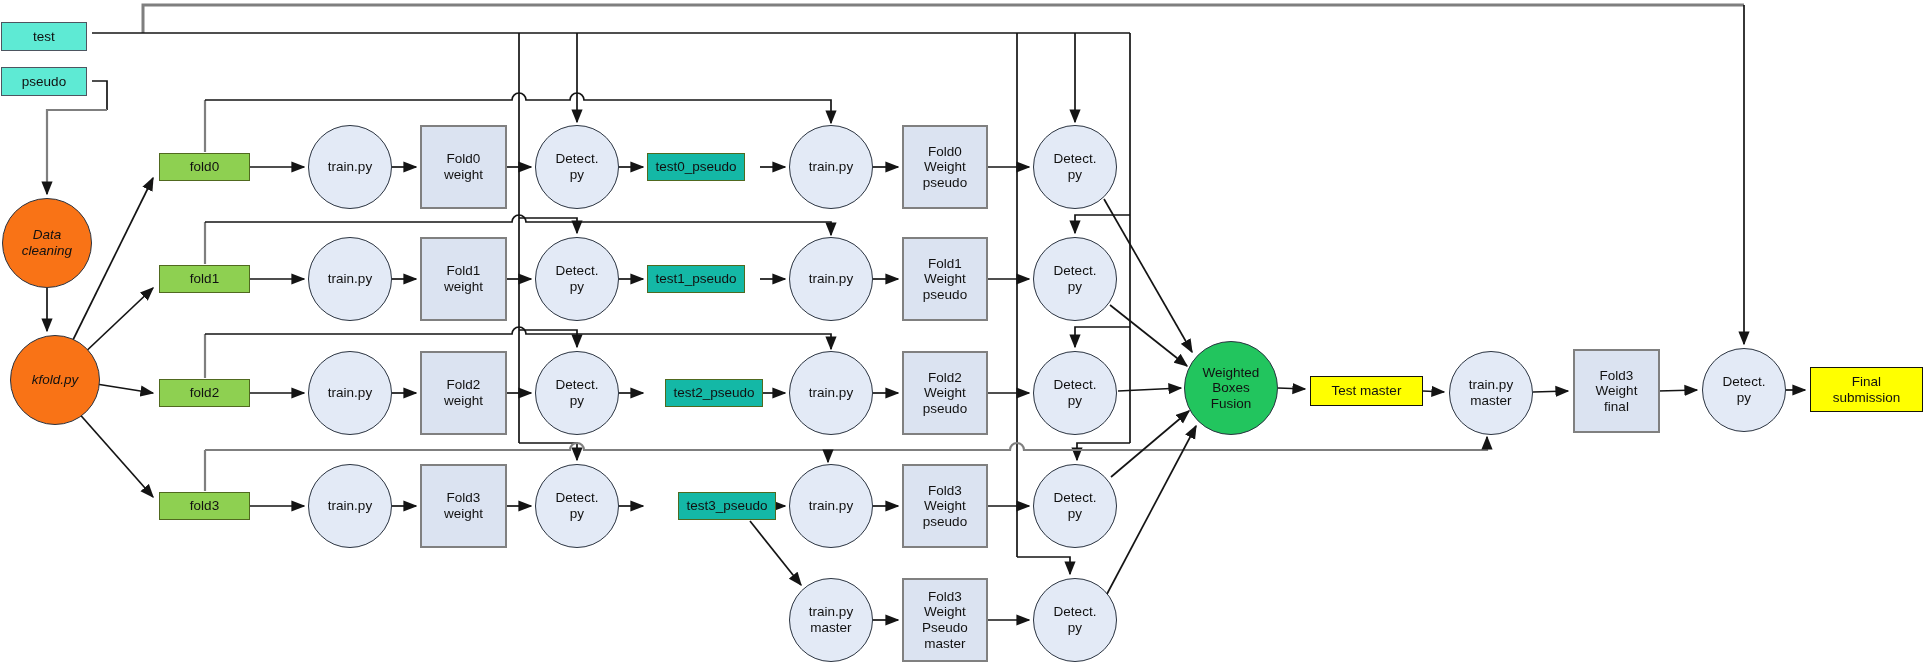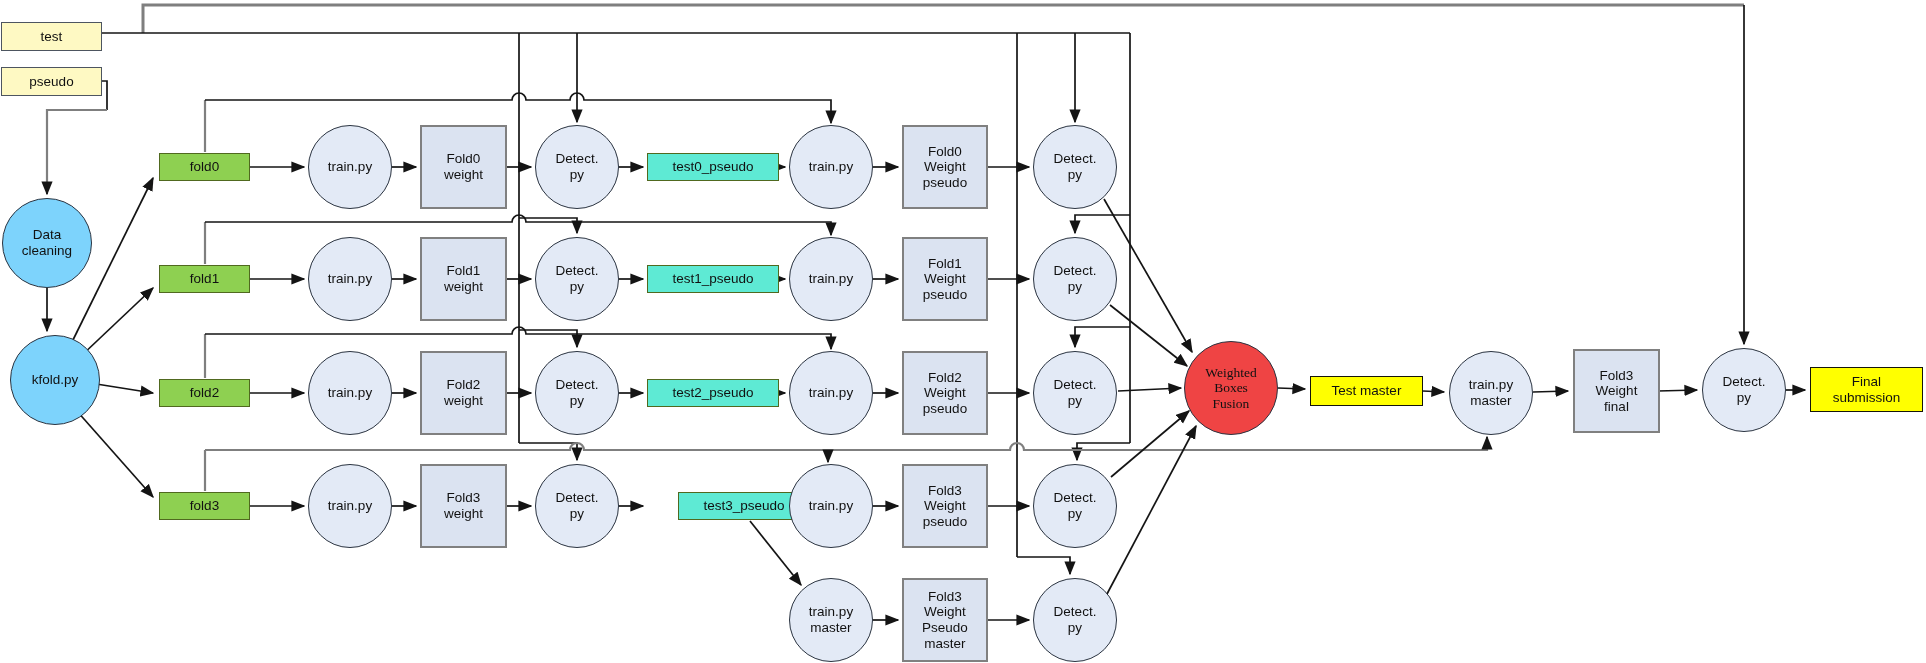--- a/index.html
+++ b/index.html
@@ -3,29 +3,29 @@
 <meta charset="utf-8">
 <style>
   html,body{margin:0;padding:0;background:#ffffff;}
   #canvas{position:relative;width:1926px;height:663px;background:#ffffff;overflow:hidden;
           font-family:"Liberation Sans","DejaVu Sans",sans-serif;}
   #wires{position:absolute;left:0;top:0;width:1926px;height:663px;}
   .node{position:absolute;display:flex;align-items:center;justify-content:center;
         text-align:center;white-space:pre-line;font-size:13.5px;line-height:1.16;color:#111;}
   .circ{width:84px;height:84px;border-radius:50%;background:#e3eaf6;border:1.4px solid #2a3340;
         box-sizing:border-box;}
-  .circ-lg{width:90px;height:90px;border-radius:50%;background:#7dd3fc;border:1.4px solid #2a3340;
+  .circ-lg{width:90px;height:90px;border-radius:50%;background:#f97316;border:1.4px solid #2a3340;
+        box-sizing:border-box;font-style:italic;}
+  .circ-xl{width:94px;height:94px;border-radius:50%;background:#22c55e;border:1.4px solid #2a3340;
         box-sizing:border-box;}
-  .circ-xl{width:94px;height:94px;border-radius:50%;background:#ef4444;border:1.4px solid #2a3340;
-        box-sizing:border-box;font-family:Liberation Serif, serif;}
-  .iobox{width:101px;height:29px;background:#fef9c3;border:1.4px solid #4d5560;box-sizing:border-box;}
+  .iobox{width:86px;height:29px;background:#5eead4;border:1.4px solid #4d5560;box-sizing:border-box;}
   .wbox{width:87px;height:84px;background:#dbe3f1;border:2px solid #808080;box-sizing:border-box;}
   .wbox2{width:86px;height:84px;background:#dbe3f1;border:2px solid #808080;box-sizing:border-box;}
   .gbox{width:91px;height:28px;background:#8ed051;border:1.6px solid #50691f;box-sizing:border-box;}
-  .pbox{width:132px;height:28px;background:#5eead4;border:1.6px solid #50691f;box-sizing:border-box;}
+  .pbox{width:98px;height:28px;background:#14b8a6;border:1.6px solid #50691f;box-sizing:border-box;}
   .ybox{width:113px;height:30px;background:#ffff00;border:1.4px solid #15150a;box-sizing:border-box;}
   .ybox2{width:113px;height:45px;background:#ffff00;border:1.4px solid #15150a;box-sizing:border-box;}
   .blk{stroke:#141414;stroke-width:1.7;fill:none;}
   .gry{stroke:#7f7f7f;stroke-width:3;fill:none;}
   .gry2{stroke:#7f7f7f;stroke-width:2.2;fill:none;}
 </style>
 </head>
 <body>
 
 <div id="canvas">
@@ -179,21 +179,21 @@
 pseudo</div>
   <div class="node circ" style="left:1033px;top:237px">Detect.
 py</div>
 
   <div class="node gbox" style="left:159px;top:379px">fold2</div>
   <div class="node circ" style="left:308px;top:351px">train.py</div>
   <div class="node wbox" style="left:420px;top:351px">Fold2
 weight</div>
   <div class="node circ" style="left:535px;top:351px">Detect.
 py</div>
-  <div class="node pbox" style="left:647px;top:379px">test2_pseudo</div>
+  <div class="node pbox" style="left:665px;top:379px">test2_pseudo</div>
   <div class="node circ" style="left:789px;top:351px">train.py</div>
   <div class="node wbox2" style="left:902px;top:351px">Fold2
 Weight
 pseudo</div>
   <div class="node circ" style="left:1033px;top:351px">Detect.
 py</div>
 
   <div class="node gbox" style="left:159px;top:492px">fold3</div>
   <div class="node circ" style="left:308px;top:464px">train.py</div>
   <div class="node wbox" style="left:420px;top:464px">Fold3

